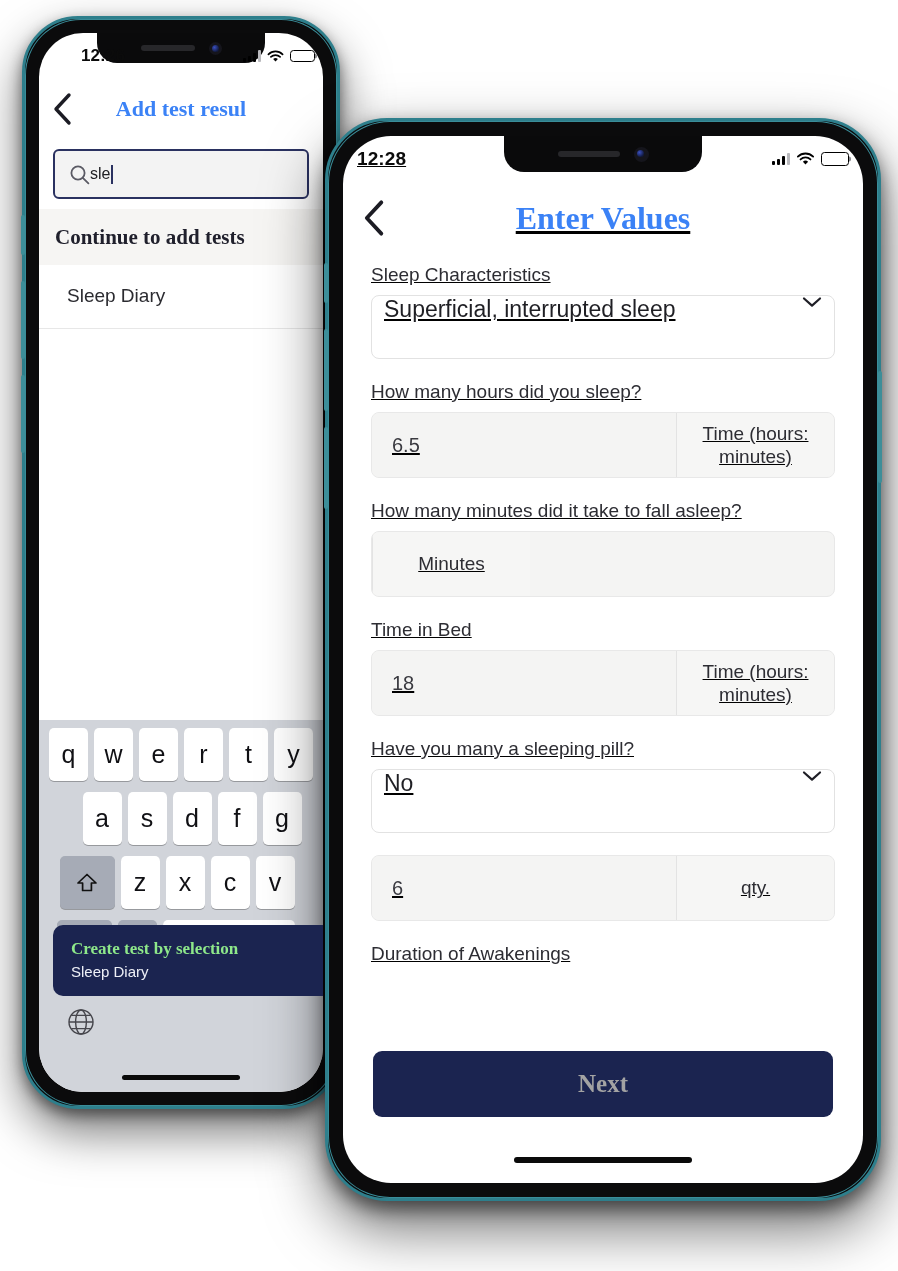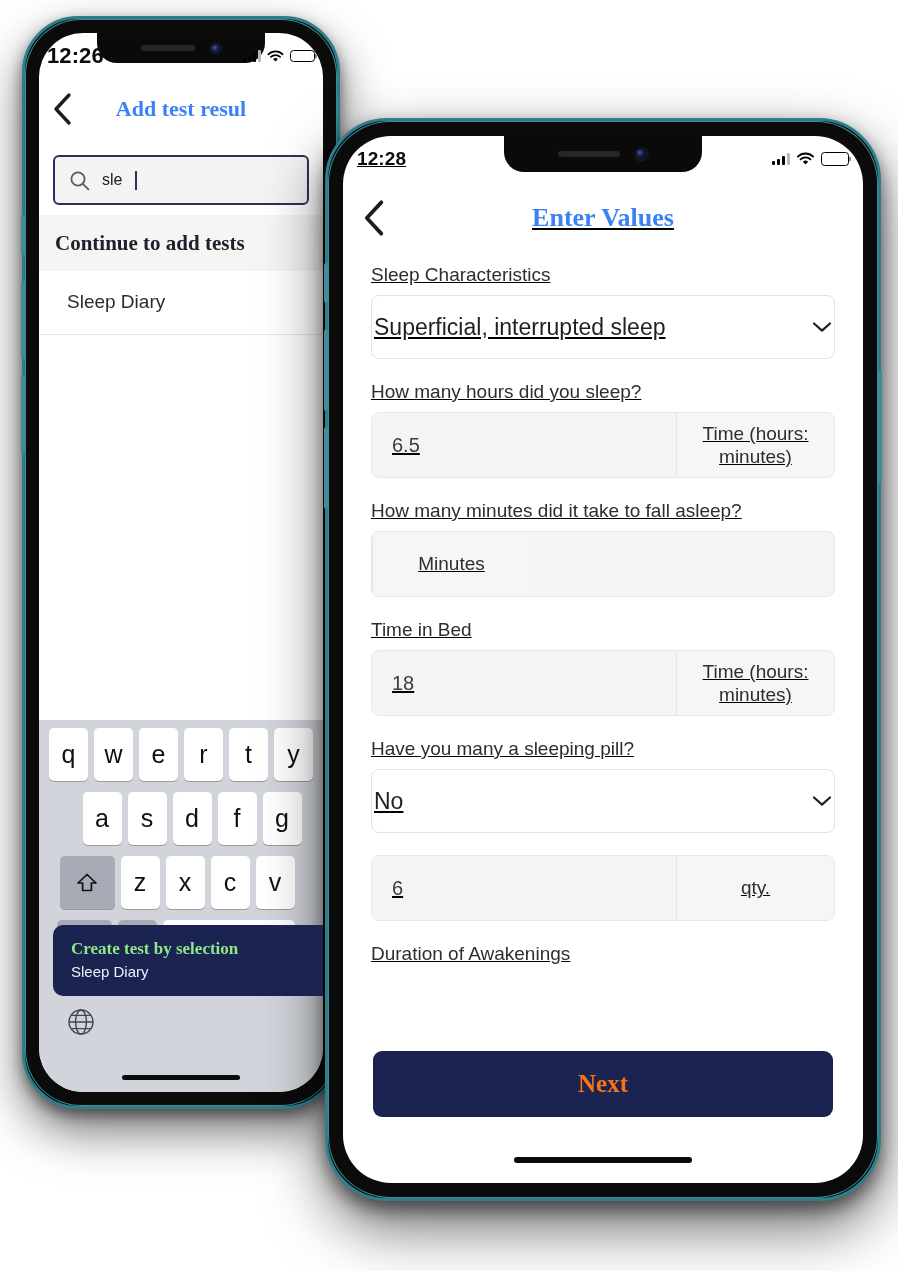--- a/index.html
+++ b/index.html
@@ -169,33 +169,32 @@
     flex: 1;
     text-align: center;
     font-family: "Liberation Serif", serif;
     font-weight: 700;
     color: #3b82f6;
   }
 
   
   #screen-back { display: flex; flex-direction: column; }
   #screen-back .pad { padding: 0 16px; }
-  #screen-back .statusbar { font-size: 22px; padding: 0 8px; }
+  #screen-back .statusbar { font-size: 17px; padding: 0 8px; margin-left: 34px; }
   #screen-back .navbar { height: 56px; margin-top: 2px; }
   #screen-back .nav-title { font-size: 22px; }
 
   .search-wrap {
-    margin: 18px 14px 0 14px;
+    margin: 12px 14px 0 14px;
     height: 50px;
     border: 2px solid #2a3160;
     border-radius: 6px;
     background: #f3f3f3;
     display: flex;
     align-items: center;
-    gap: 12px;
     padding: 0 14px;
   }
   .search-wrap .q { font-size: 16px; color: #202024; white-space: nowrap; }
   .caret {
     display: inline-block;
     width: 2px; height: 19px;
     background: #2a3160;
     vertical-align: middle;
     margin-left: 1px;
   }
@@ -275,42 +274,42 @@
     bottom: 12px;
     width: 118px; height: 5px;
     background: #0a0a0a;
     border-radius: 3px;
   }
 
   
   #screen-front { display: flex; flex-direction: column; background: #fff; }
   #screen-front .statusbar { font-size: 19px; padding: 0 14px; }
   #screen-front .navbar { height: 64px; padding: 0 18px; margin-top: 4px; }
-  #screen-front .nav-title { font-size: 26px; }
+  #screen-front .nav-title { font-size: 32px; }
   #screen-front .back-chev { left: 18px; }
 
   .form {
     flex: 1;
     padding: 14px 28px 0 28px;
     overflow: hidden;
   }
   .field { margin-bottom: 22px; }
   .field .lbl {
     font-size: 19px;
     color: #2d2d33;
     margin-bottom: 9px;
   }
   .select {
     height: 64px;
     border: 1.5px solid #e2e2e2;
     border-radius: 8px;
     background: #fff;
     display: flex;
-    align-items: center;
-    padding: 0 2px;
+    align-items: flex-start;
+    padding: 0 12px;
     justify-content: space-between;
   }
   .select .val { font-size: 23px; color: #1f1f24; }
   .chev-d { width: 20px; height: 12px; flex: none; }
 
   .numrow {
     height: 66px;
     display: flex;
     border: 1.5px solid #e8e8e8;
     border-radius: 8px;
@@ -346,21 +345,21 @@
     bottom: 66px;
     height: 66px;
     background: #1b2450;
     border-radius: 9px;
     display: flex;
     align-items: center;
     justify-content: center;
     font-family: "Liberation Serif", serif;
     font-weight: 700;
     font-size: 25px;
-    color: #f97316;
+    color: #a3a3a3;
     z-index: 5;
     cursor: pointer;
   }
 </style>
 </head>
 <body>
 
 <div id="stage">
 
   <div class="phone" id="phone-back">

